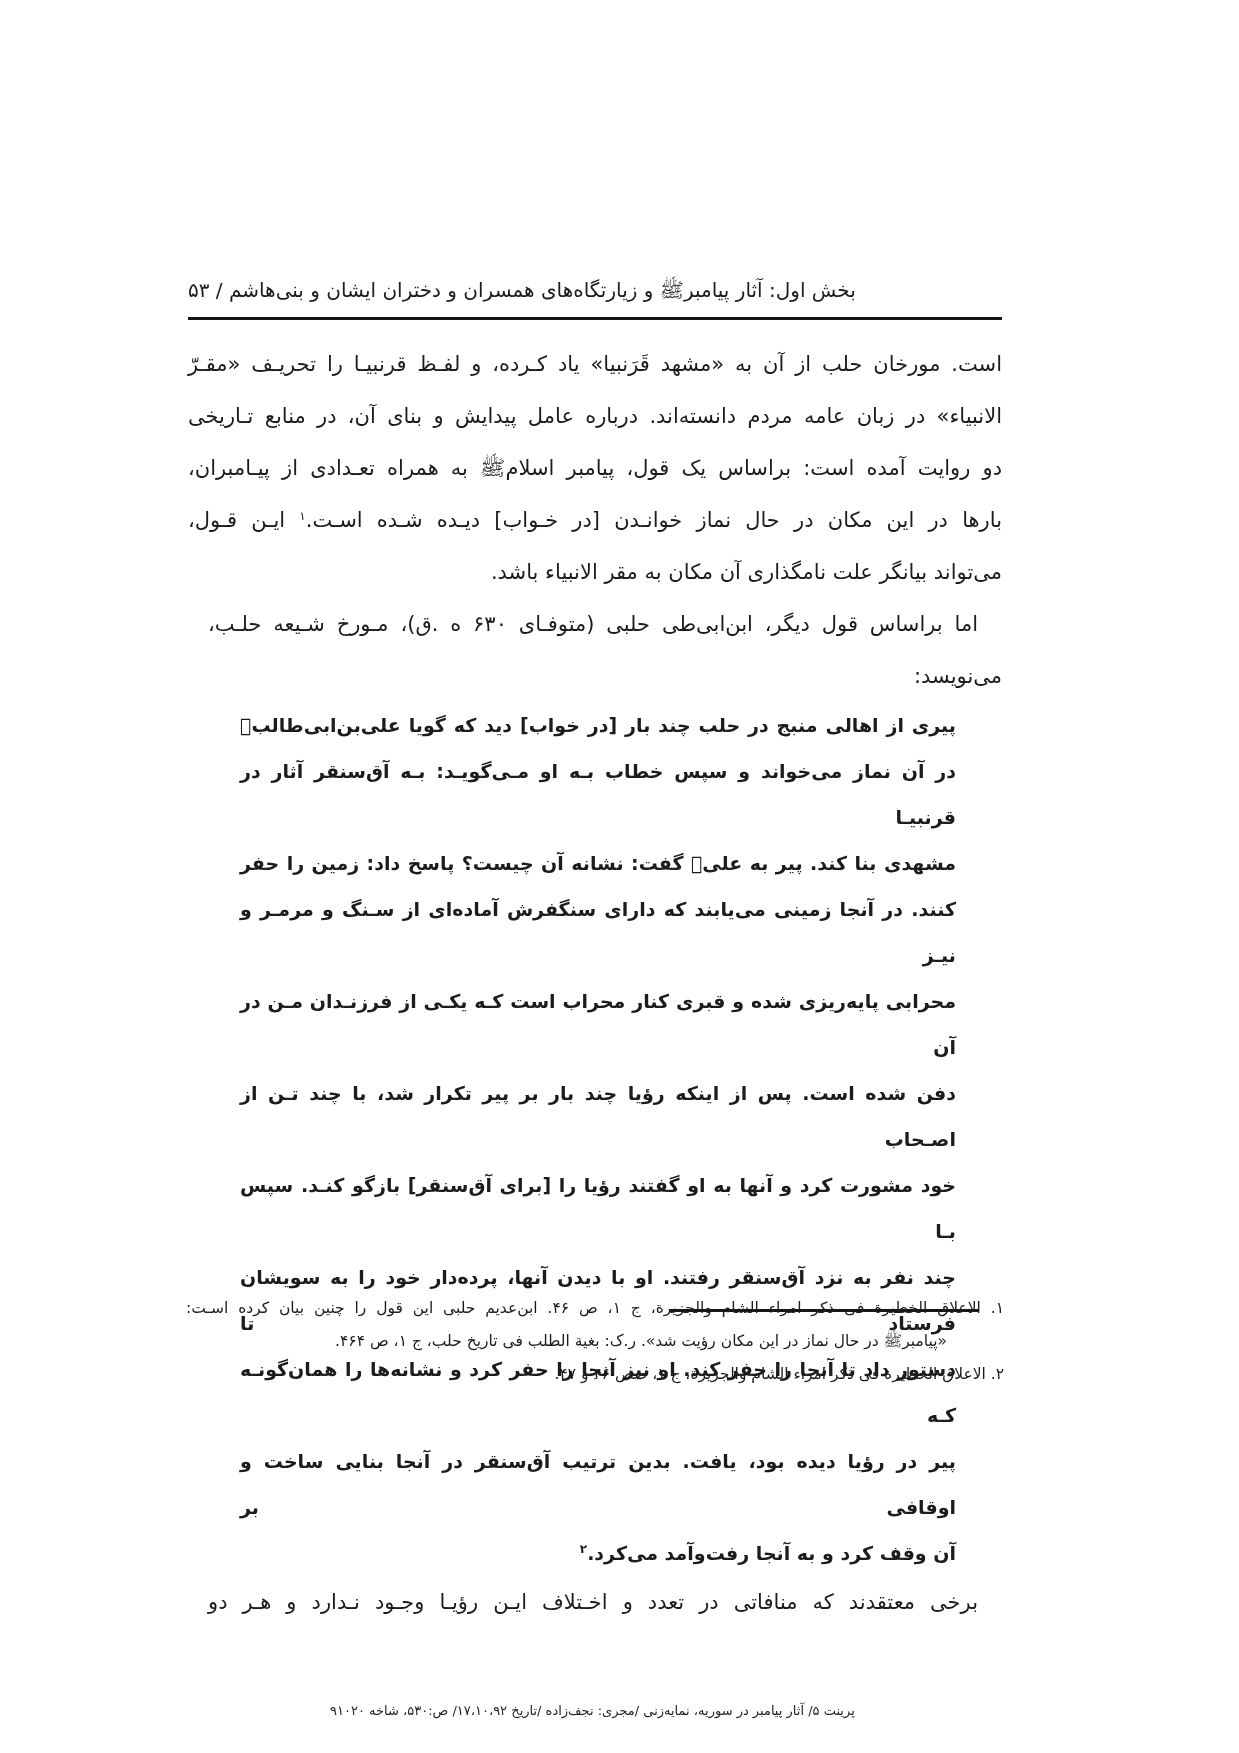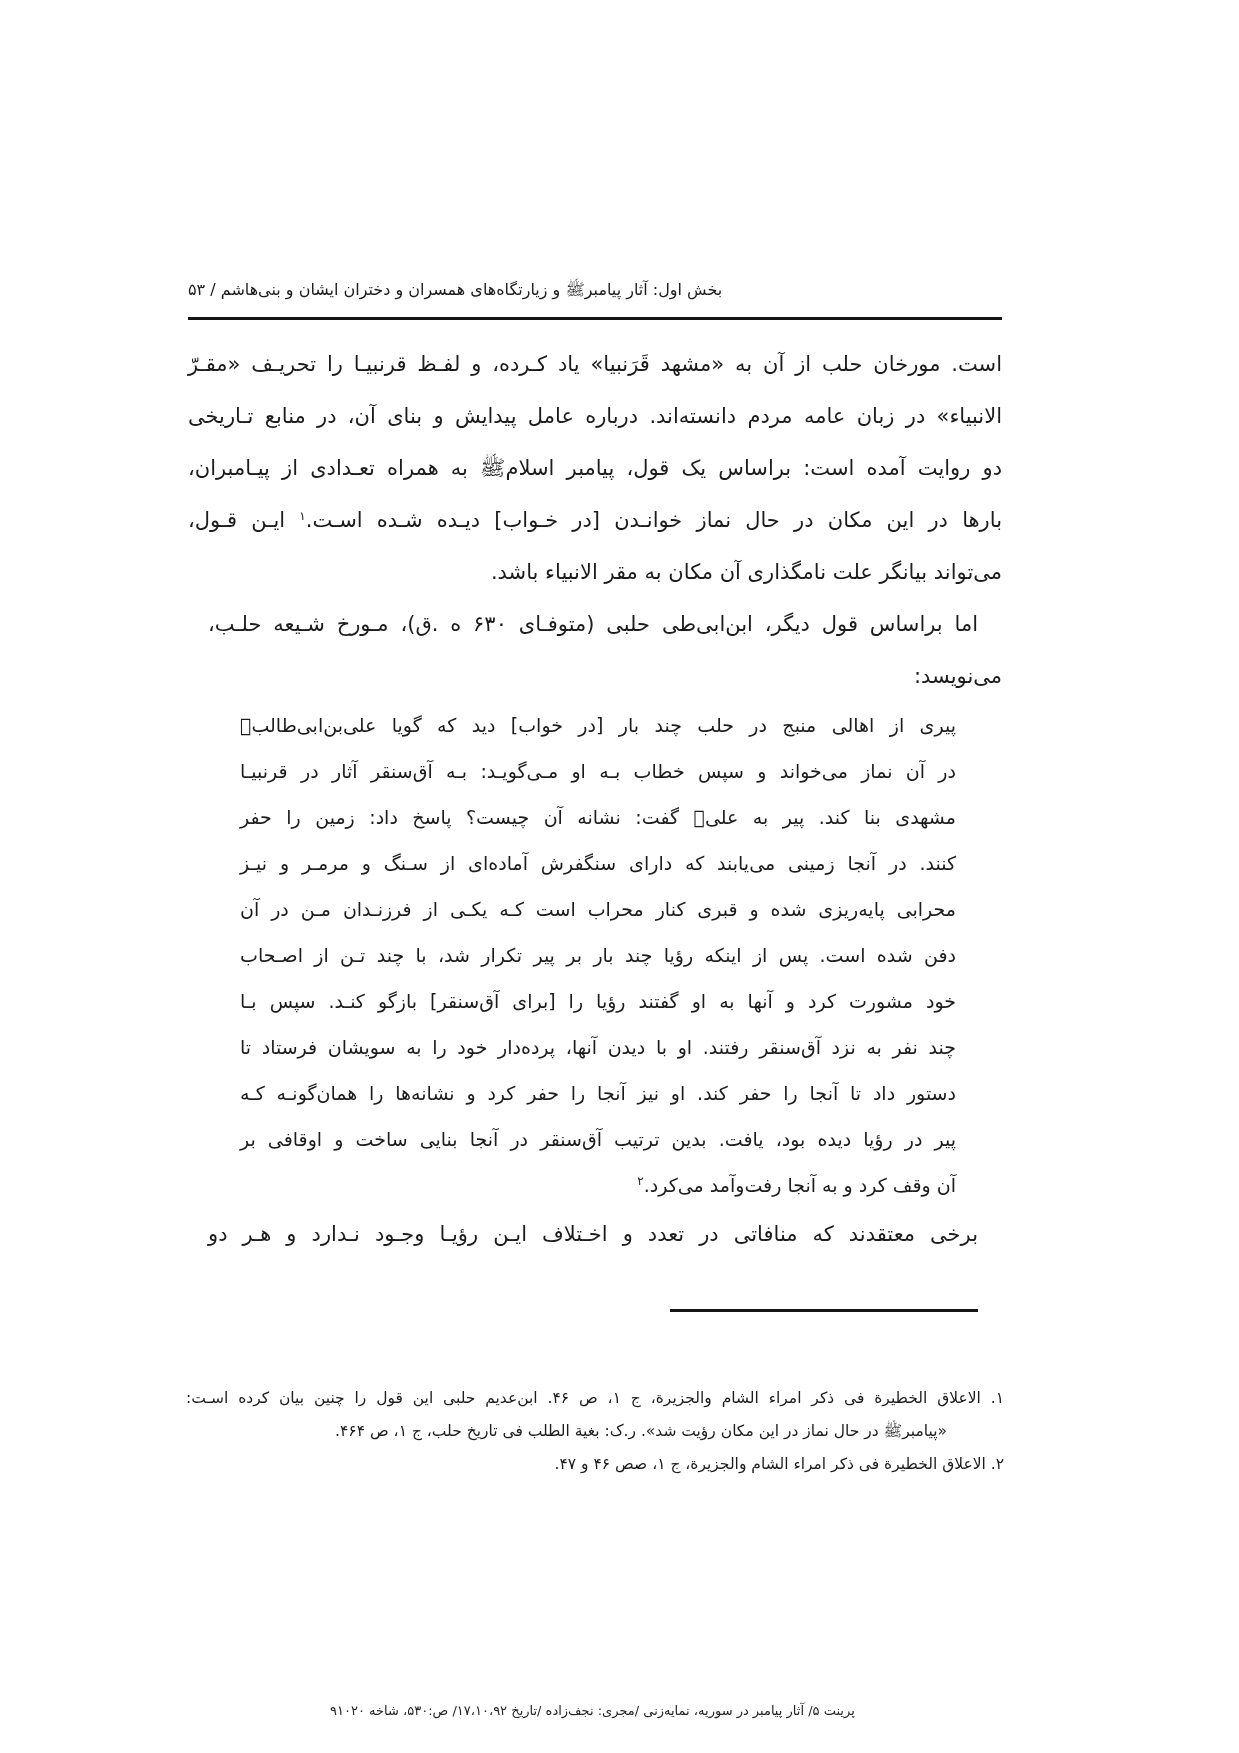--- a/index.html
+++ b/index.html
@@ -15,21 +15,21 @@
     color: #1c1c1c;
     overflow: hidden;
   }
 
   
   .running-header {
     position: absolute;
     top: 277px;
     left: 188px;
     width: 814px;
-    font-size: 16px;
+    font-size: 20px;
     line-height: 26px;
     text-align: left;
     white-space: nowrap;
   }
 
   .header-rule {
     position: absolute;
     top: 317px;
     left: 188px;
     width: 814px;
@@ -48,40 +48,41 @@
   }
 
   .line { text-align-last: justify; }
   .line.line-end { text-align-last: auto; }
   .indent { text-indent: 24px; margin-left: 20px; }
 
   .quote {
     margin: 0 46px 0 52px;
     font-size: 19px;
     line-height: 46px;
+    font-weight: bold;
   }
 
   .fnm {
     font-size: 12px;
     line-height: 0;
     vertical-align: 7px;
   }
 
   .fn-rule {
     position: absolute;
     top: 1309px;
     left: 670px;
     width: 308px;
     height: 3px;
     background: #161616;
   }
 
   .footnotes {
     position: absolute;
-    top: 1382px;
+    top: 1292px;
     left: 186px;
     width: 818px;
     font-size: 15.5px;
     line-height: 33px;
     text-align: right;
   }
   .fn-line.justified { text-align: justify; text-align-last: justify; }
   .fn-line.cont { padding-right: 57px; }
 
   .footer-imprint {

